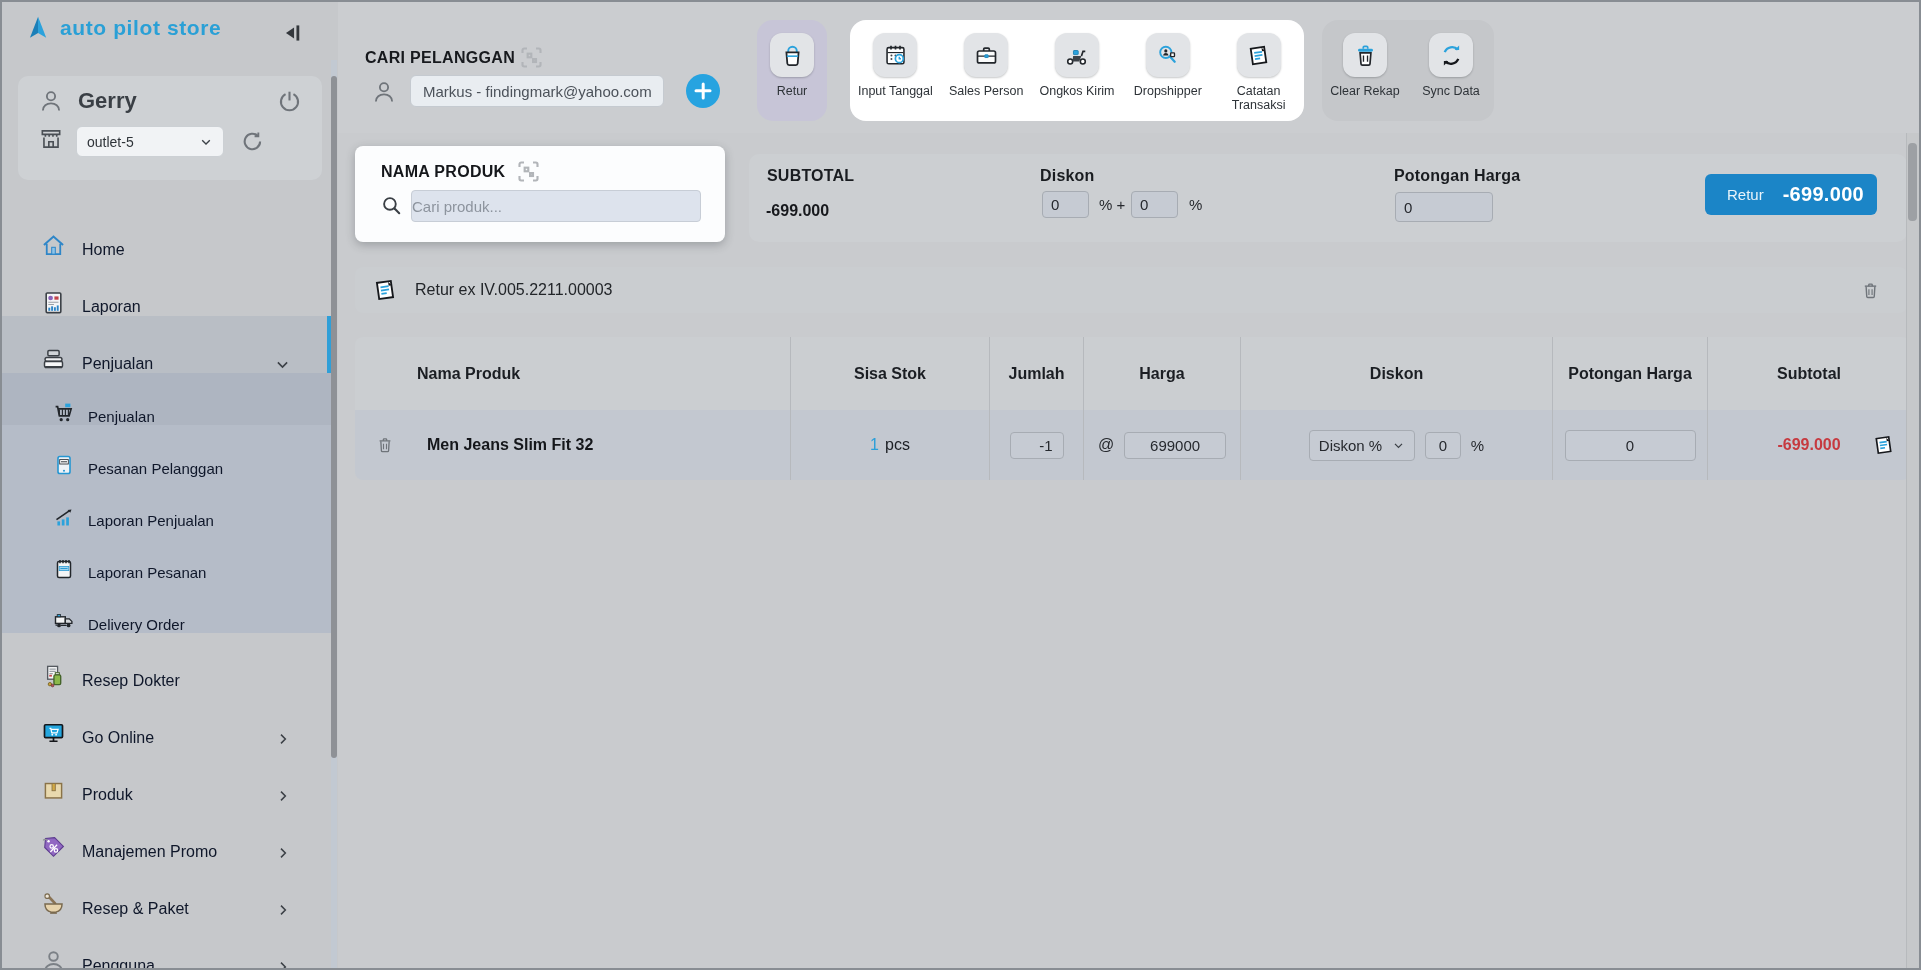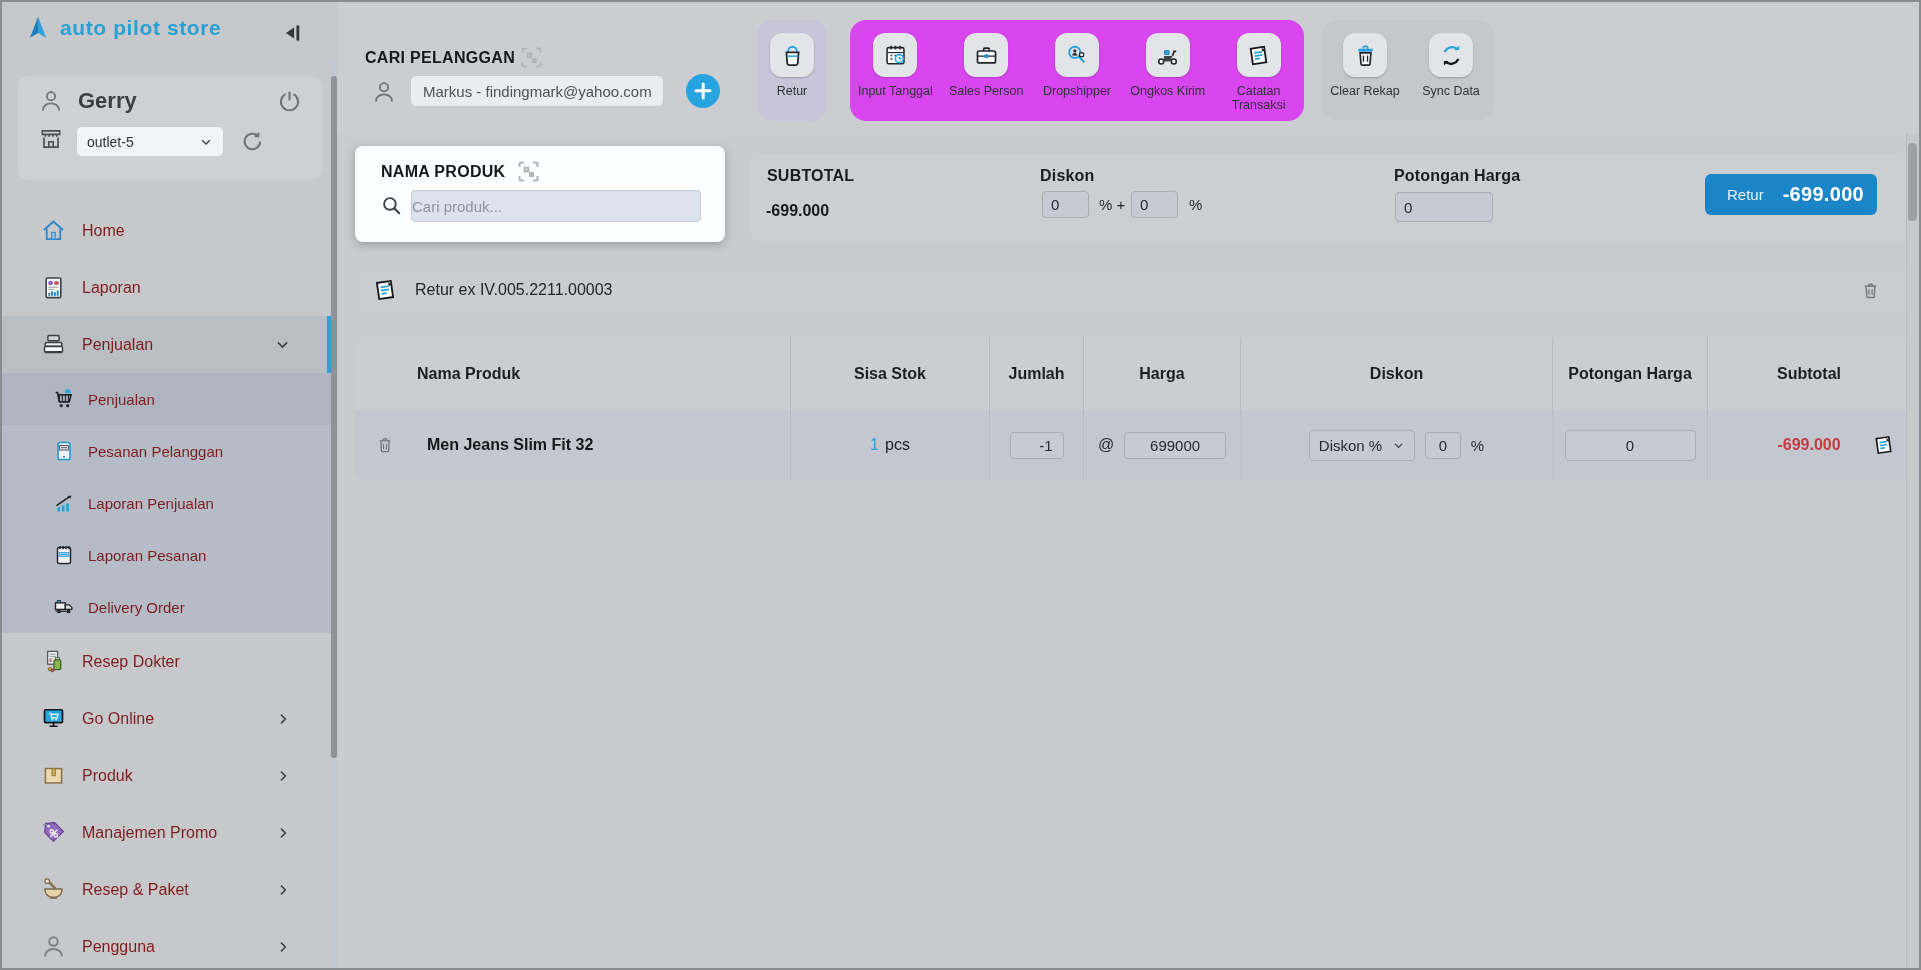--- a/index.html
+++ b/index.html
@@ -16,21 +16,21 @@
 .collapse{position:absolute;right:30px;top:17px;width:28px;height:28px;background:none;border:none;cursor:pointer}
 .user-card{position:absolute;left:16px;top:74px;width:304px;height:104px;background:#ced1d4;border-radius:10px;padding:12px 20px 0 20px}
 .uc-row{display:flex;}
 .uc-name{font-size:22px;font-weight:bold;color:#3a3f45;margin-left:14px;flex:1}
 .icon-btn{background:none;border:none;padding:0;cursor:pointer}
 .uc-row2{margin-top:12px}
 .selectbox{height:31px;background:#f1f3f5;border:1px solid #ccd0d4;border-radius:6px;display:flex;align-items:center;justify-content:space-between;padding:0 10px;font-size:14px;color:#2e3338;cursor:pointer}
 .outlet-select{width:148px;margin-left:12px}
 .uc-refresh{margin-left:16px}
 .nav{position:absolute;left:0;top:200px;width:329px}
-.mi{position:relative;height:57px;display:flex;align-items:center;padding-left:38px;font-size:16px;color:#7f1d1d;cursor:pointer}
+.mi{position:relative;height:57px;display:flex;align-items:flex-end;padding-left:38px;font-size:16px;color:#0f172a;cursor:pointer}
 .mi .lbl{margin-left:15px}
 .mi.parent{background:#b9bec5}
 .mi.parent::after{content:"";position:absolute;right:0;top:0;bottom:0;width:4px;background:#2f9fd8}
 .submenu{background:#b5bcc8}
 .smi{height:52px;padding-left:50px;font-size:15px}
 .smi .lbl{margin-left:12px}
 .smi.active{background:#aeb5c1}
 .chev{position:absolute;right:40px}
 .sb-track{position:absolute;right:1px;top:58px;bottom:0;width:6px;background:#c2c9d2}
 .sb-thumb{position:absolute;top:16px;width:6px;height:682px;background:#8e9196;border-radius:3px}
@@ -41,21 +41,21 @@
 .qr-cust{position:absolute;left:516px;top:42px}
 .cust-avatar{position:absolute;left:369px;top:77px}
 .cust-input{position:absolute;left:408px;top:73px;width:254px;height:32px;background:#e9edf1;border:1px solid #c5cad0;border-radius:6px;padding:0 12px;font-size:15px;color:#4c525a}
 .plus-btn{position:absolute;left:684px;top:72px;width:34px;height:34px;border-radius:50%;background:#27a3e0;border:none;cursor:pointer}
 .plus-btn::before,.plus-btn::after{content:"";position:absolute;left:50%;top:50%;width:17px;height:3.4px;background:#fff;border-radius:2px;transform:translate(-50%,-50%)}
 .plus-btn::after{transform:translate(-50%,-50%) rotate(90deg)}
 
 
 .tb-group{position:absolute;top:18px;height:101px;border-radius:16px;display:flex;justify-content:center}
 .tb-retur{left:755px;width:70px;background:#c7c5d7}
-.tb-actions{left:848px;width:454px;background:#d946ef}
+.tb-actions{left:848px;width:454px;background:#ffffff}
 .tb-utils{left:1320px;width:172px;background:#c5c7ca}
 .tb-item{flex:1;display:flex;flex-direction:column;align-items:center;padding-top:13px;cursor:pointer}
 .tile{width:44px;height:44px;background:#e2e4e7;border-radius:12px;display:flex;align-items:center;justify-content:center;box-shadow:0 1px 2px rgba(30,34,40,.25)}
 .tb-label{margin-top:7px;font-size:12.5px;color:#2e3338;text-align:center;line-height:1.15;max-width:84px}
 
 
 .prod-card{position:absolute;left:353px;top:144px;width:370px;height:96px;background:#fcfdfe;border-radius:8px;box-shadow:0 3px 10px rgba(40,45,52,.28)}
 .prod-label{position:absolute;left:26px;top:17px;font-size:16px;font-weight:bold;letter-spacing:.3px;color:#15171b}
 .qr-prod{position:absolute;left:160px;top:12px}
 .prod-search-icon{position:absolute;left:24px;top:47px}
@@ -499,32 +499,32 @@
       <span class="tile">
           <svg width="27" height="27">
             <use href="#i-briefcase"></use>
           </svg>
         </span>
       <span class="tb-label">Sales Person</span>
     </div>
     <div class="tb-item">
       <span class="tile">
           <svg width="27" height="27">
+            <use href="#i-scooter"></use>
+          </svg>
+        </span>
+      <span class="tb-label">Ongkos Kirim</span>
+    </div>
+    <div class="tb-item">
+      <span class="tile">
+          <svg width="27" height="27">
             <use href="#i-psearch"></use>
           </svg>
         </span>
       <span class="tb-label">Dropshipper</span>
-    </div>
-    <div class="tb-item">
-      <span class="tile">
-          <svg width="27" height="27">
-            <use href="#i-scooter"></use>
-          </svg>
-        </span>
-      <span class="tb-label">Ongkos Kirim</span>
     </div>
     <div class="tb-item">
       <span class="tile">
           <svg width="27" height="27">
             <use href="#i-note"></use>
           </svg>
         </span>
       <span class="tb-label">Catatan Transaksi</span>
     </div>
   </div>

